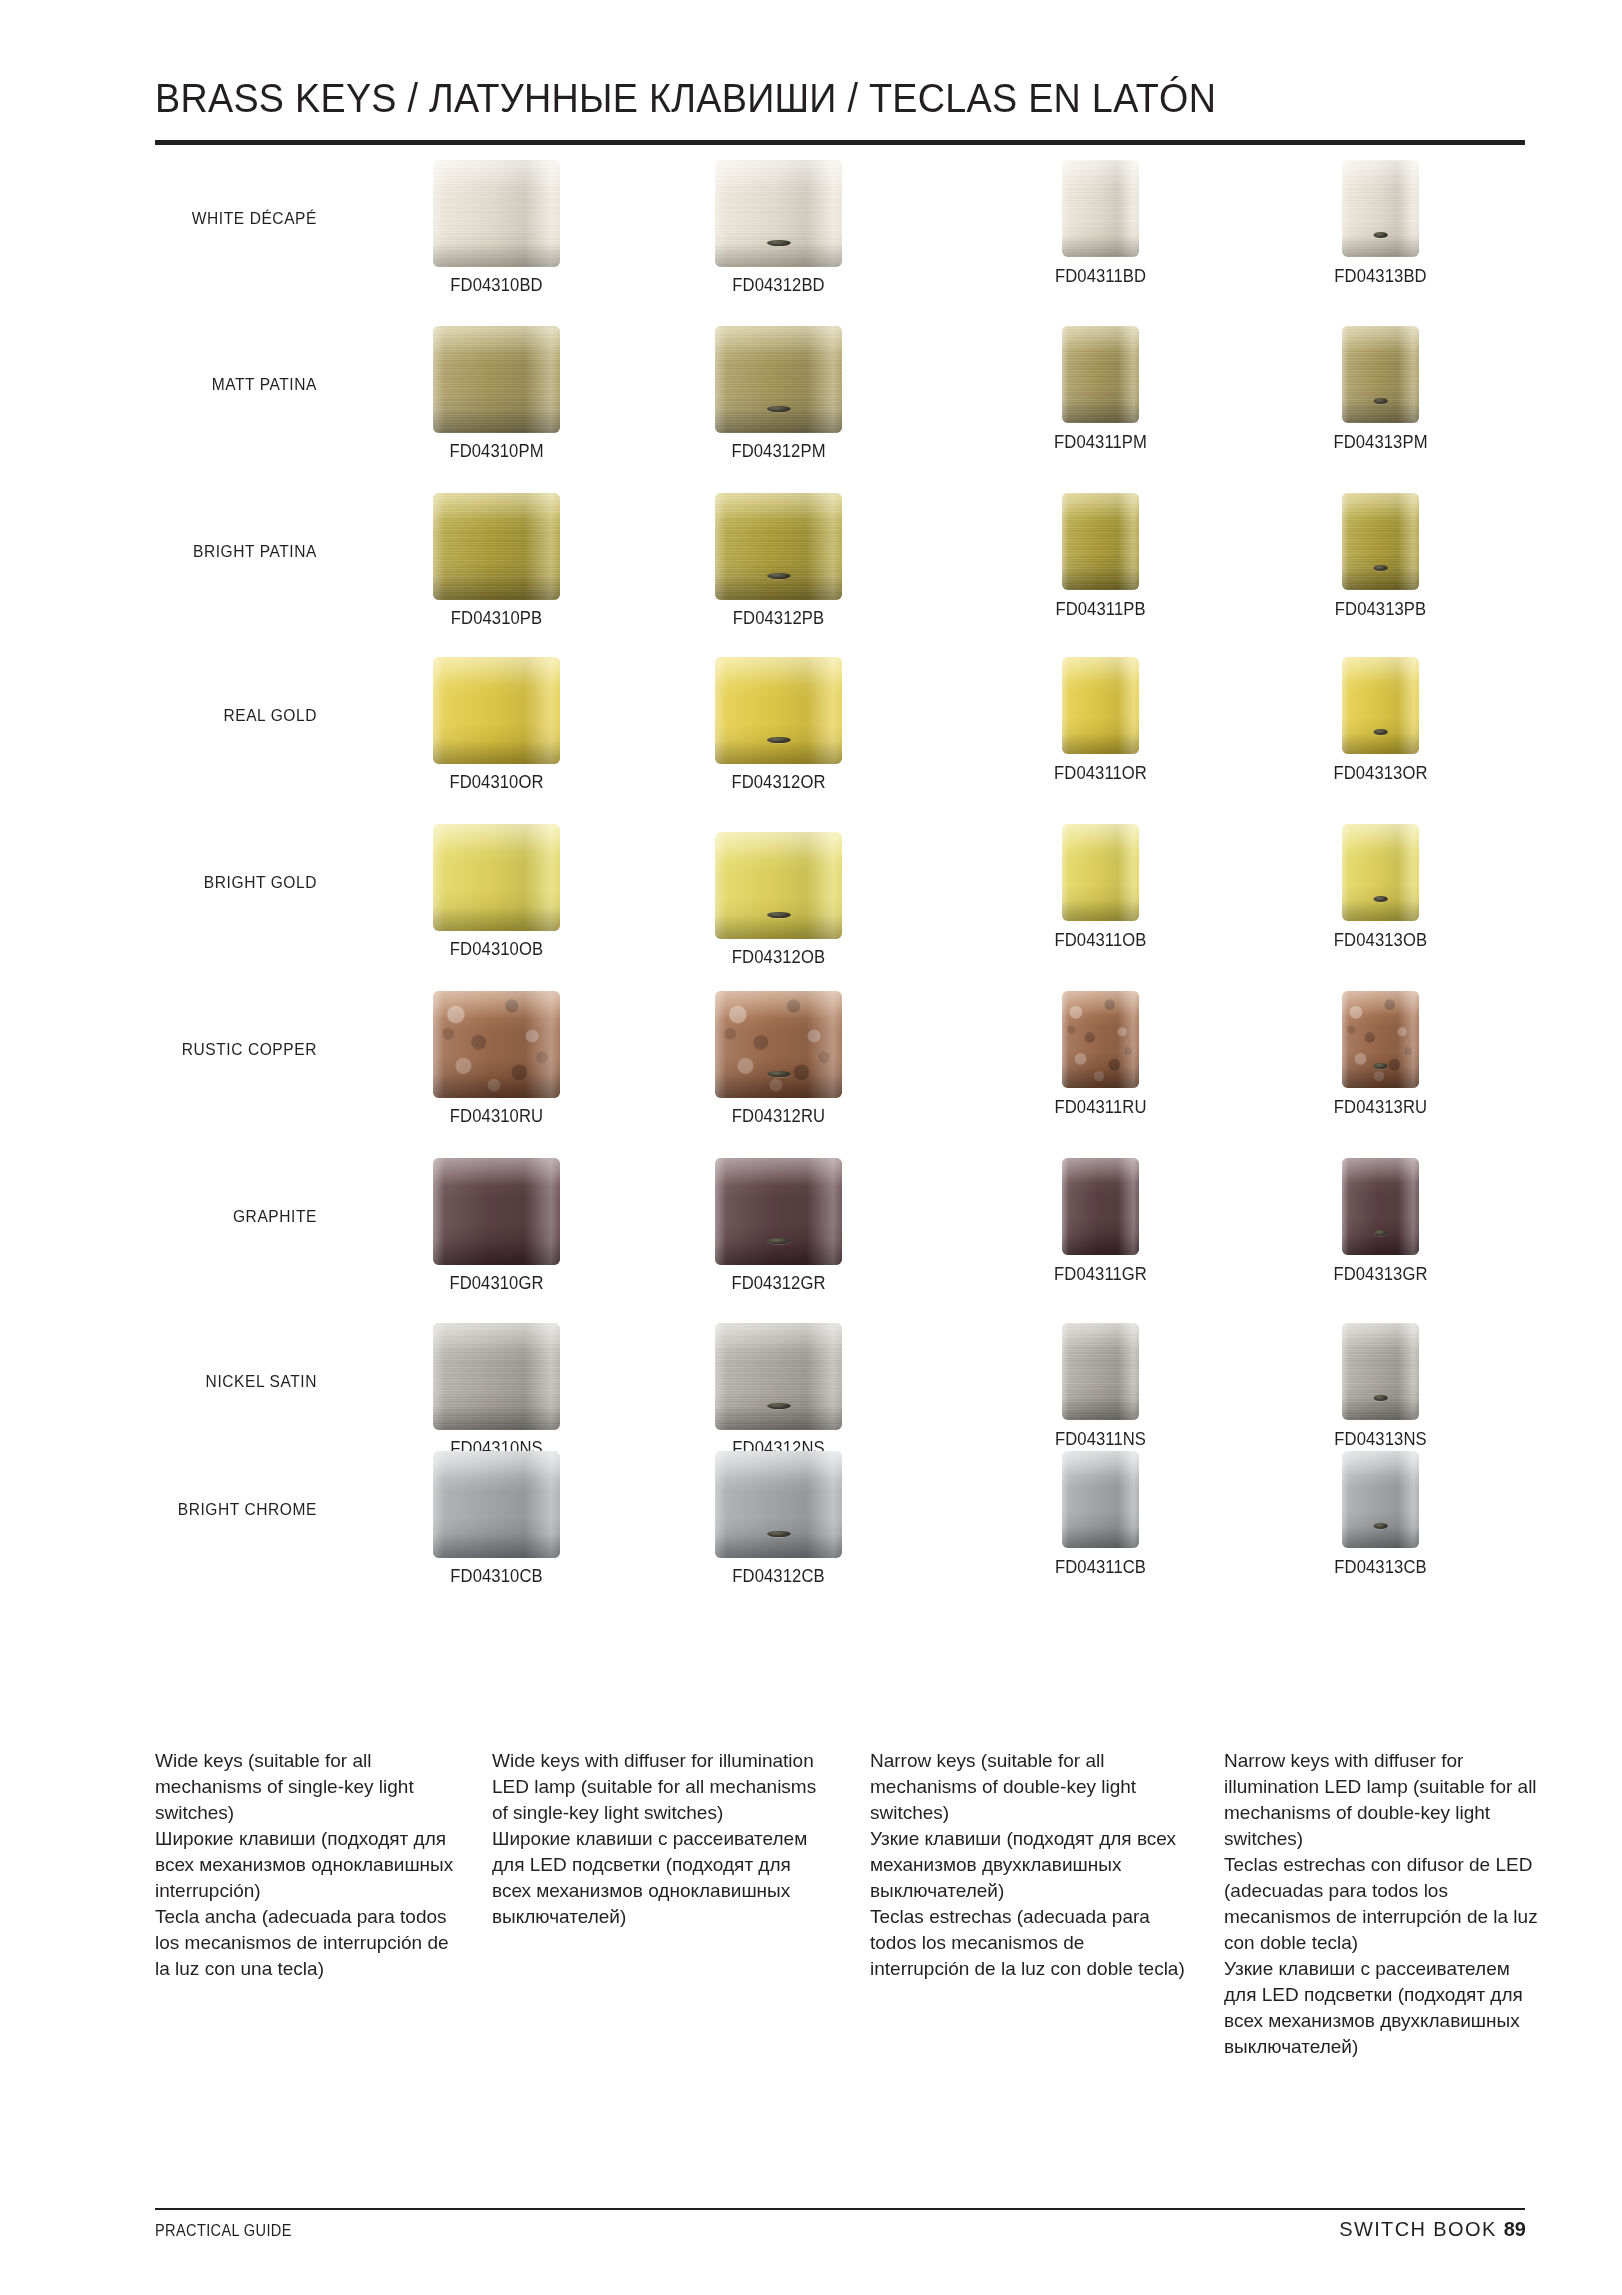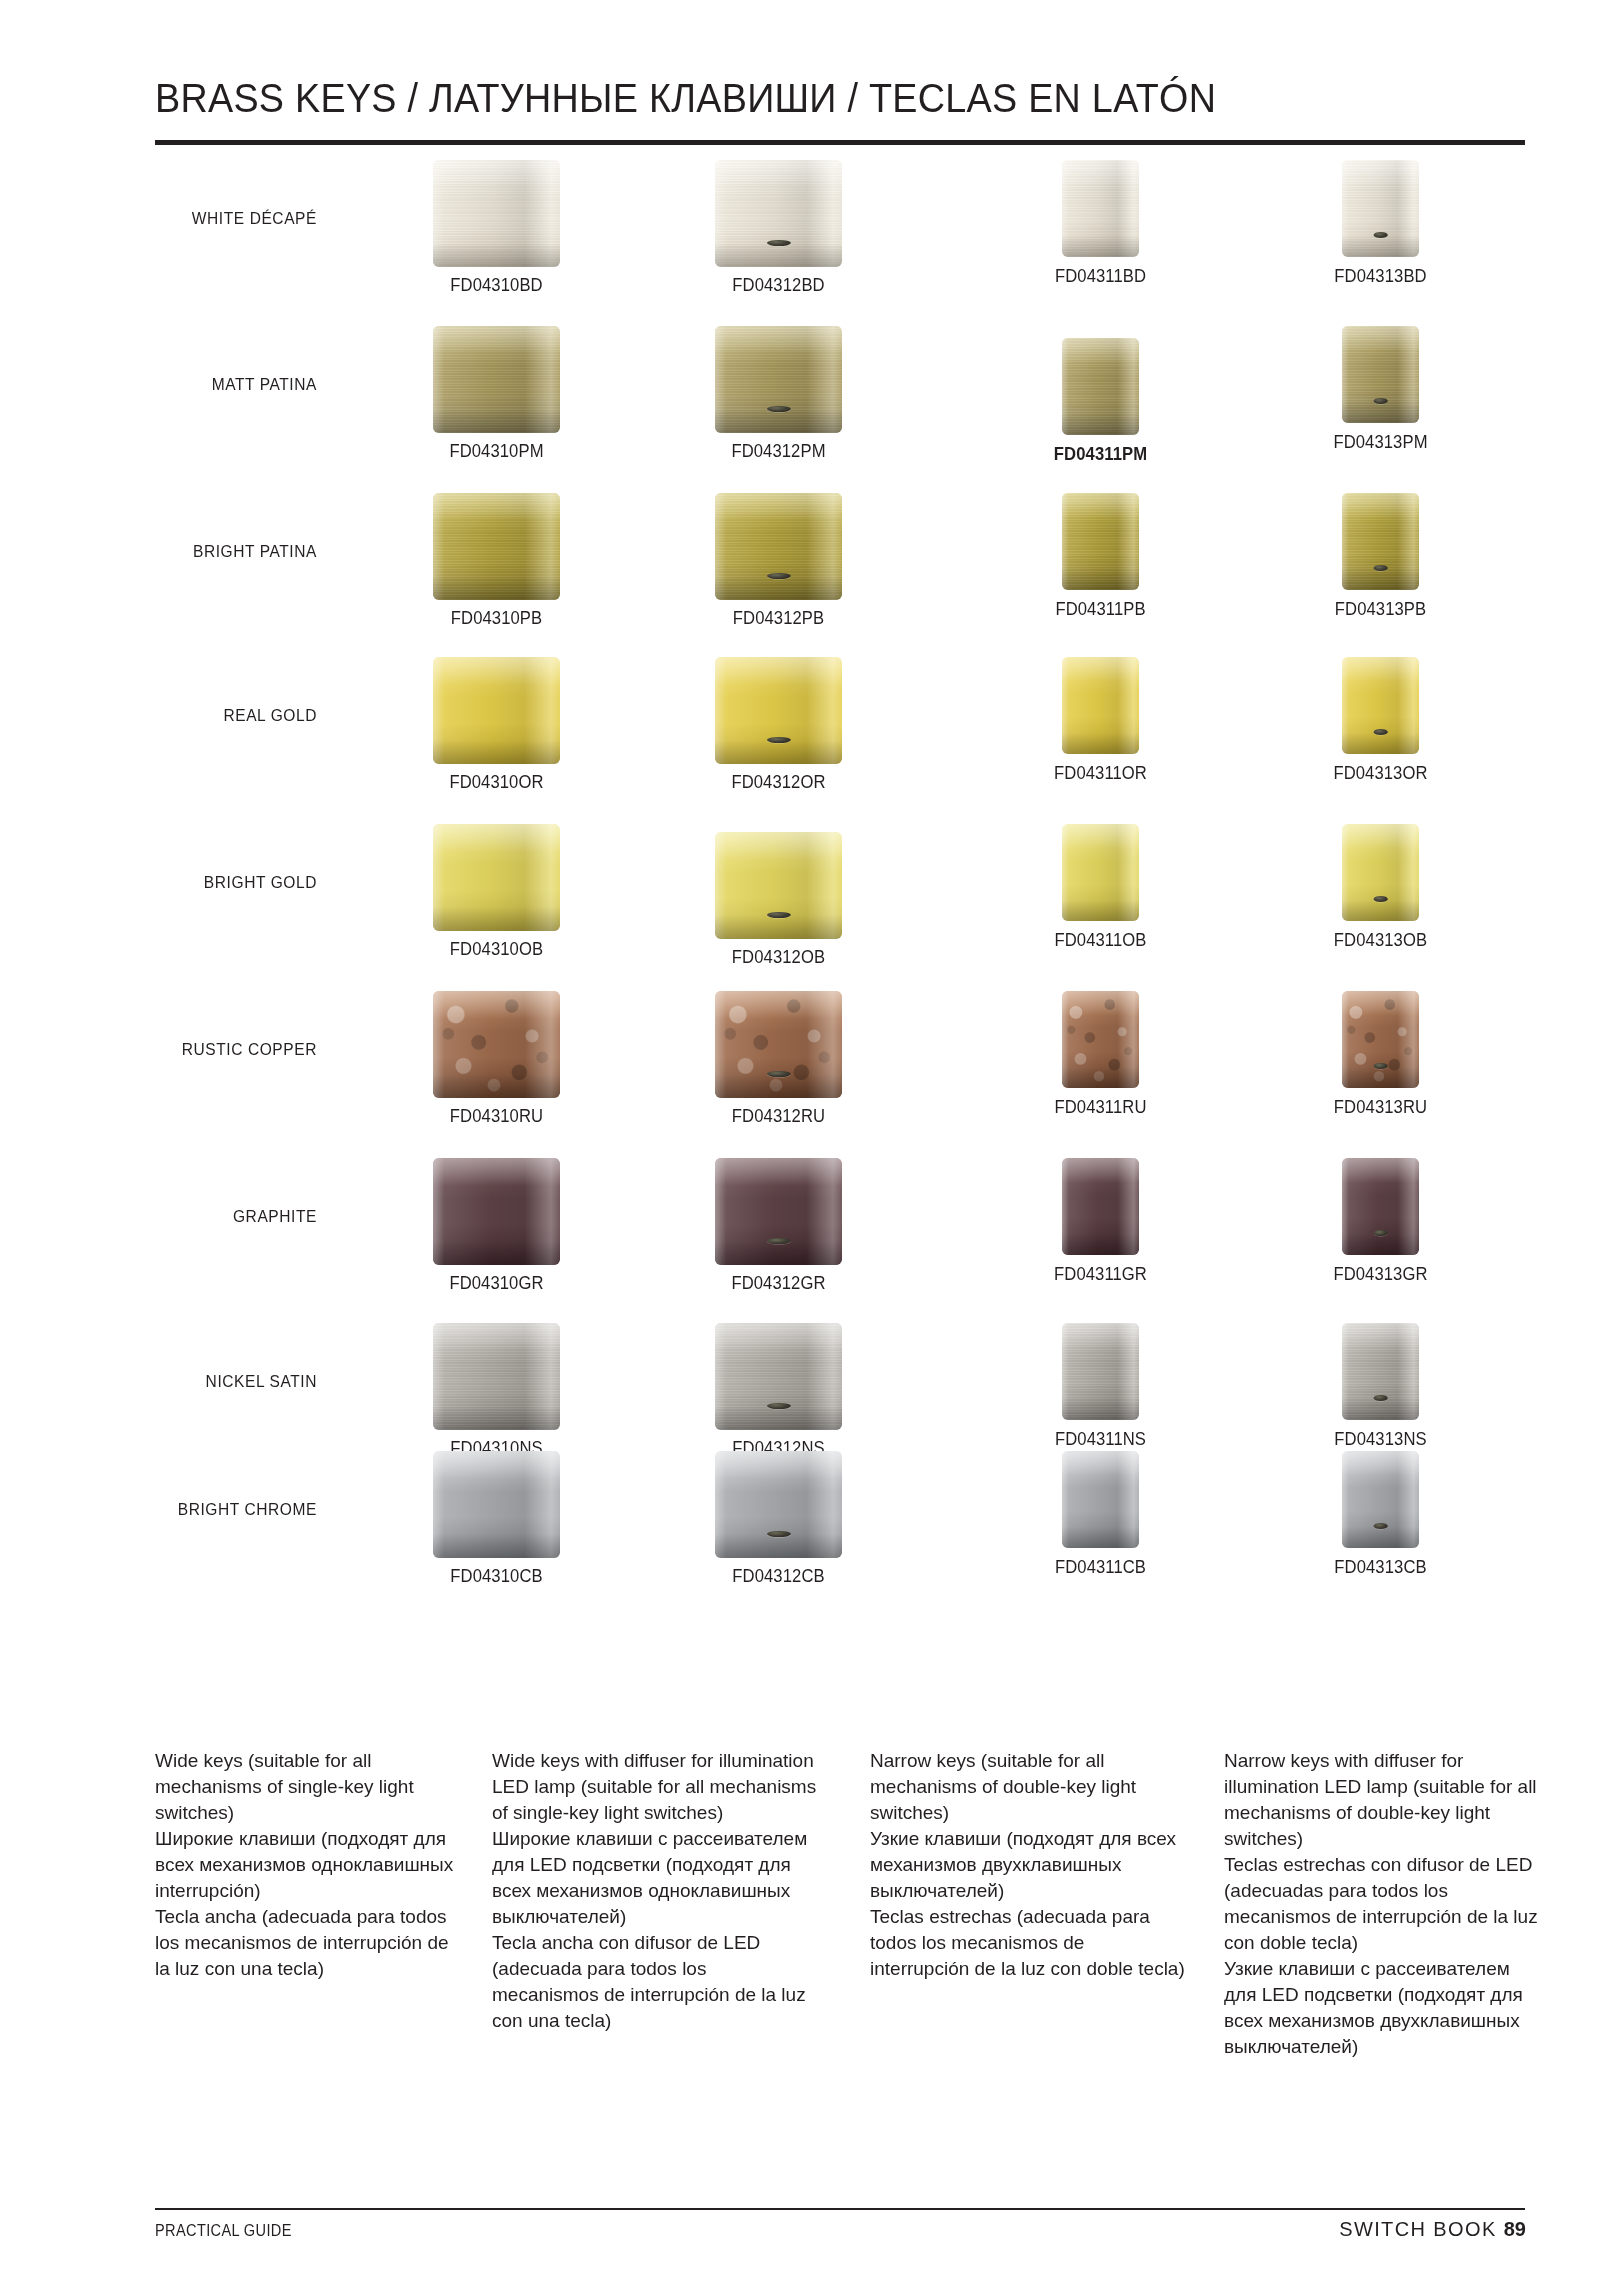--- a/index.html
+++ b/index.html
@@ -177,21 +177,21 @@
         <div class="cell" style="left: 539px; top: 0px; width: 169px;">
           <div class="key wide" style="height: 107px; background: linear-gradient(rgb(200, 187, 126) 0%, rgb(169, 154, 92) 38%, rgb(169, 154, 92) 62%, rgb(141, 131, 87) 100%);">
             <div class="brush"></div>
             <div class="sheen"></div>
             <div class="topshade"></div>
             <div class="botshade"></div>
             <div class="led"></div>
           </div>
           <div class="code" style="margin-top: 8.4px;">FD04312PM</div>
         </div>
-        <div class="cell" style="left: 861px; top: 12px; width: 169px; font-weight: bold;">
+        <div class="cell" style="left: 861px; top: 0px; width: 169px;">
           <div class="key narrow" style="height: 97px; background: linear-gradient(rgb(200, 187, 126) 0%, rgb(169, 154, 92) 38%, rgb(169, 154, 92) 62%, rgb(141, 131, 87) 100%);">
             <div class="brush"></div>
             <div class="sheen"></div>
             <div class="topshade"></div>
             <div class="botshade"></div>
           </div>
           <div class="code" style="margin-top: 9px;">FD04311PM</div>
         </div>
         <div class="cell" style="left: 1141px; top: 0px; width: 169px;">
           <div class="key narrow" style="height: 97px; background: linear-gradient(rgb(200, 187, 126) 0%, rgb(169, 154, 92) 38%, rgb(169, 154, 92) 62%, rgb(141, 131, 87) 100%);">
@@ -479,21 +479,20 @@
 
   <div class="captions" id="captions">
       <div class="caption" style="left: 0px; width: 305px;">
         <div>Wide keys (suitable for all mechanisms of single-key light switches)</div>
         <div>Широкие клавиши (подходят для всех механизмов одноклавишных interrupción)</div>
         <div>Tecla ancha (adecuada para todos los mecanismos de interrupción de la luz con una tecla)</div>
       </div>
       <div class="caption" style="left: 337px; width: 325px;">
         <div>Wide keys with diffuser for illumination LED lamp (suitable for all mechanisms of single-key light switches)</div>
         <div>Широкие клавиши с рассеивателем для LED подсветки (подходят для всех механизмов одноклавишных выключателей)</div>
-        <div>Tecla ancha con difusor de LED (adecuada para todos los mecanismos de interrupción de la luz con una tecla)</div>
       </div>
       <div class="caption" style="left: 715px; width: 318px;">
         <div>Narrow keys (suitable for all mechanisms of double-key light switches)</div>
         <div>Узкие клавиши (подходят для всех механизмов двухклавишных выключателей)</div>
         <div>Teclas estrechas (adecuada para todos los mecanismos de interrupción de la luz con doble tecla)</div>
       </div>
       <div class="caption" style="left: 1069px; width: 318px;">
         <div>Narrow keys with diffuser for illumination LED lamp (suitable for all mechanisms of double-key light switches)</div>
         <div>Teclas estrechas con difusor de LED (adecuadas para todos los mecanismos de interrupción de la luz con doble tecla)</div>
         <div>Узкие клавиши с рассеивателем для LED подсветки (подходят для всех механизмов двухклавишных выключателей)</div>

